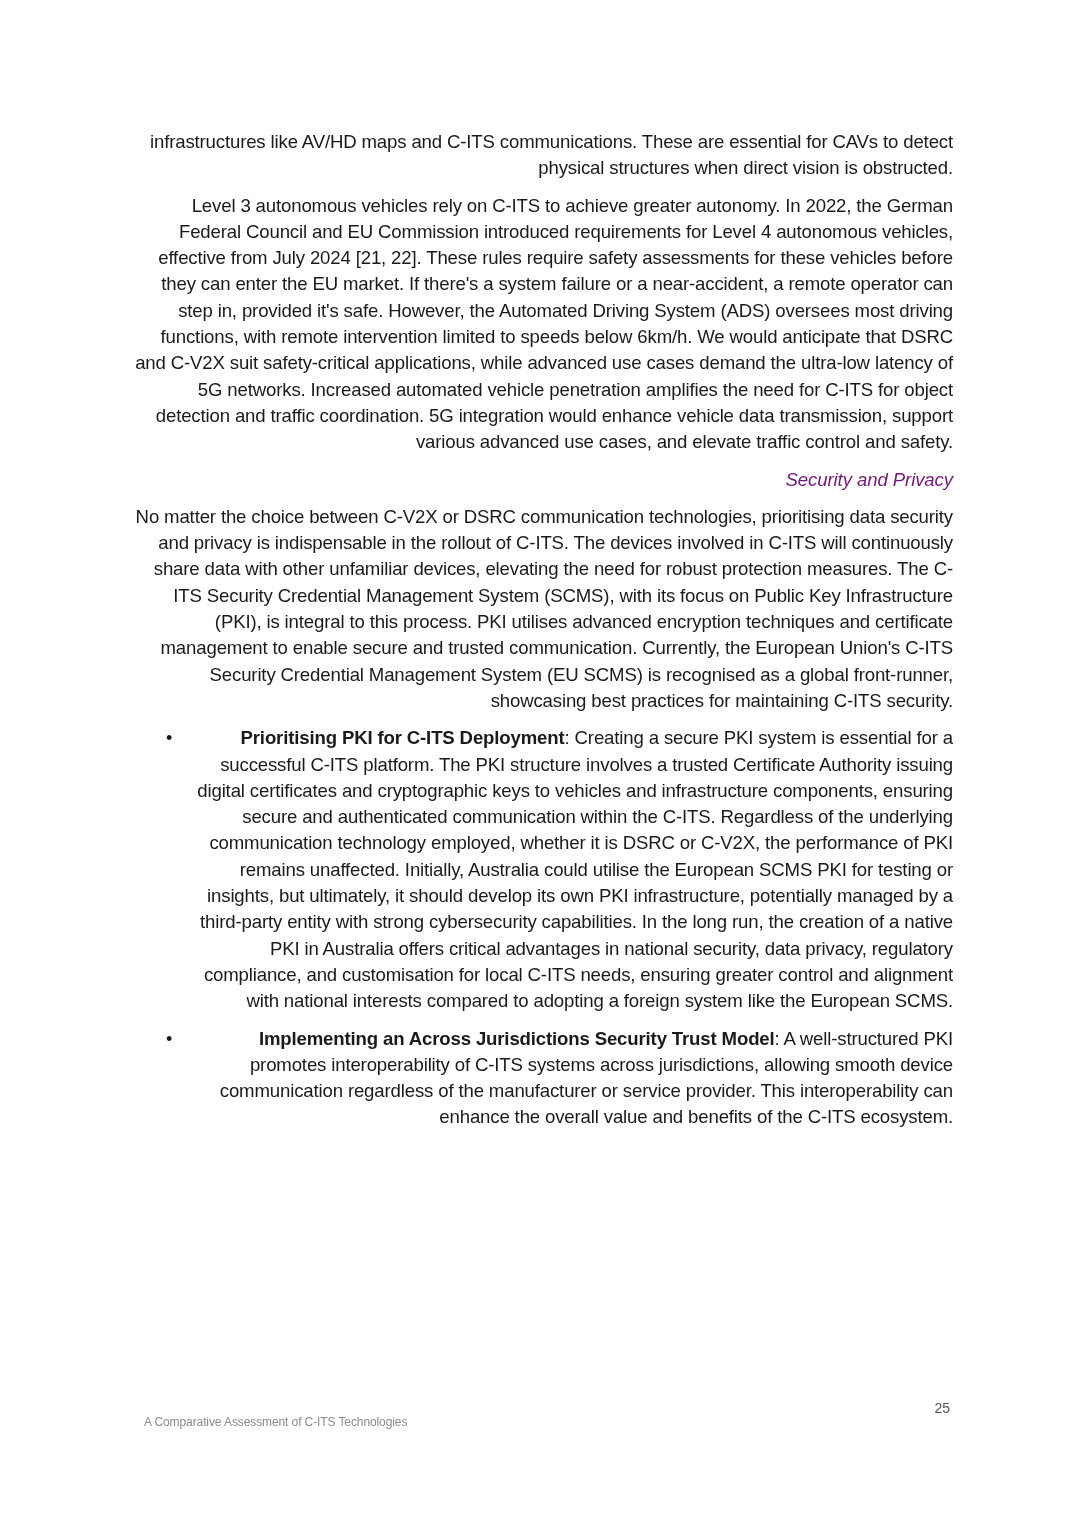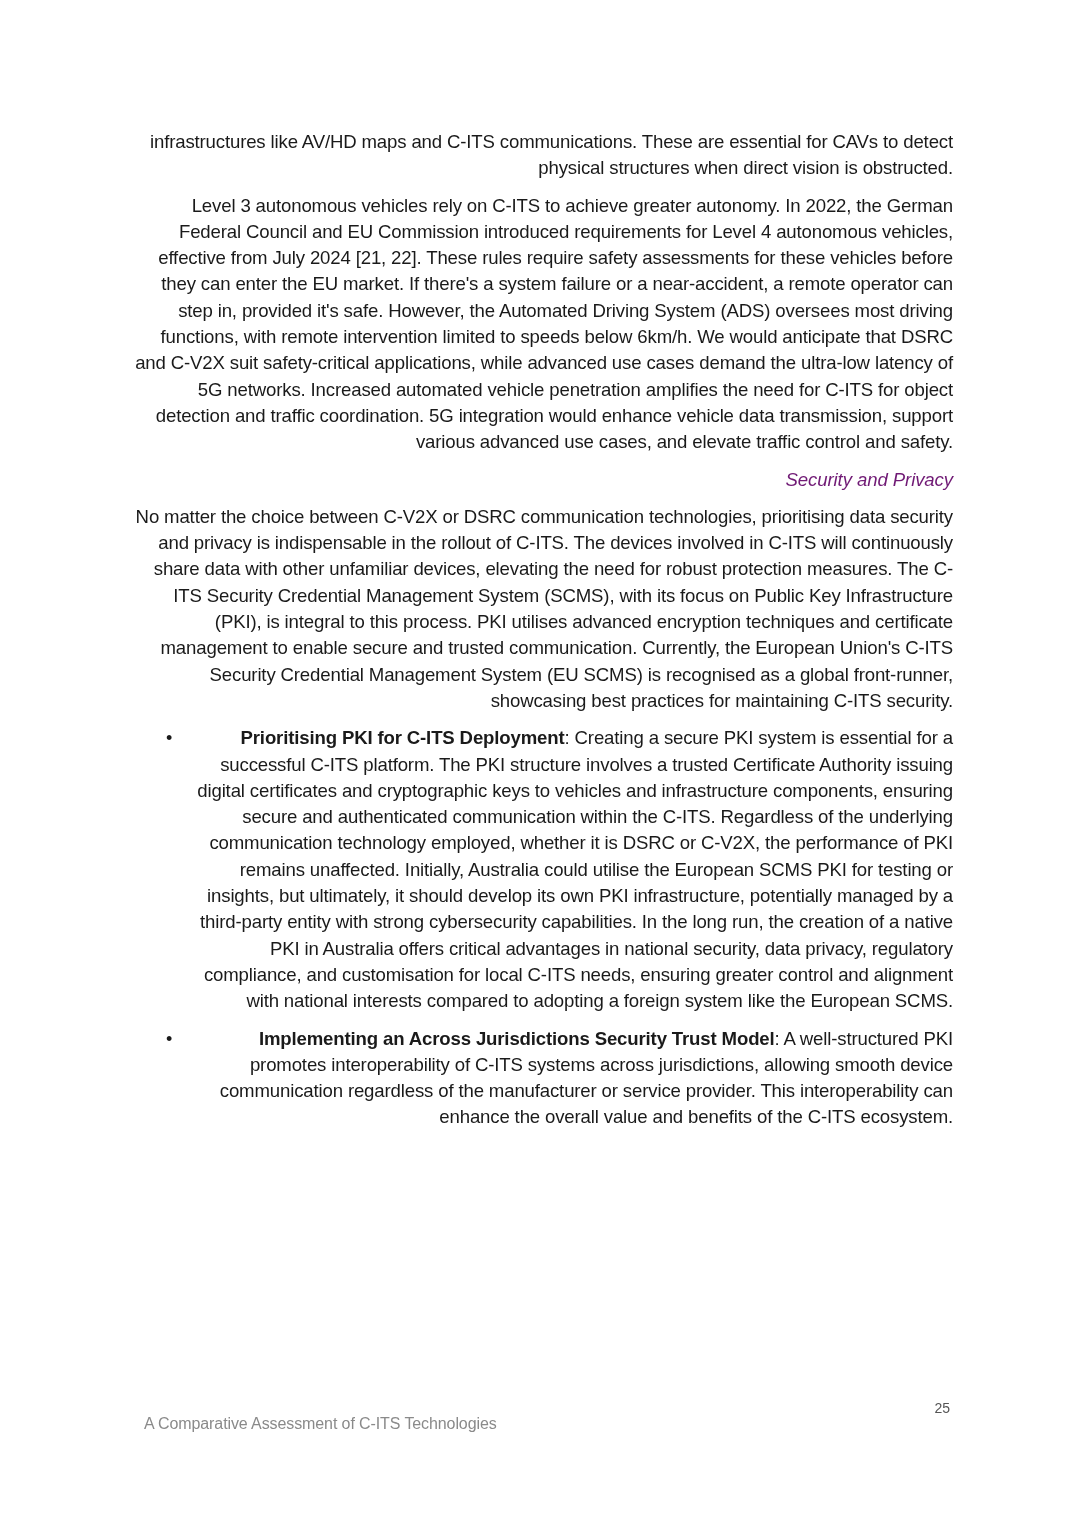--- a/index.html
+++ b/index.html
@@ -56,21 +56,21 @@
       top: 0;
       font-size: 18px;
     }
     ul.bullets li b {
       font-weight: bold;
     }
     .footer-title {
       position: absolute;
       left: 144px;
       top: 1415px;
-      font-size: 16px;
+      font-size: 12px;
       color: #8a8a8a;
       letter-spacing: -0.1px;
     }
     .page-number {
       position: absolute;
       right: 130px;
       top: 1400px;
       font-size: 14px;
       color: #555555;
     }

